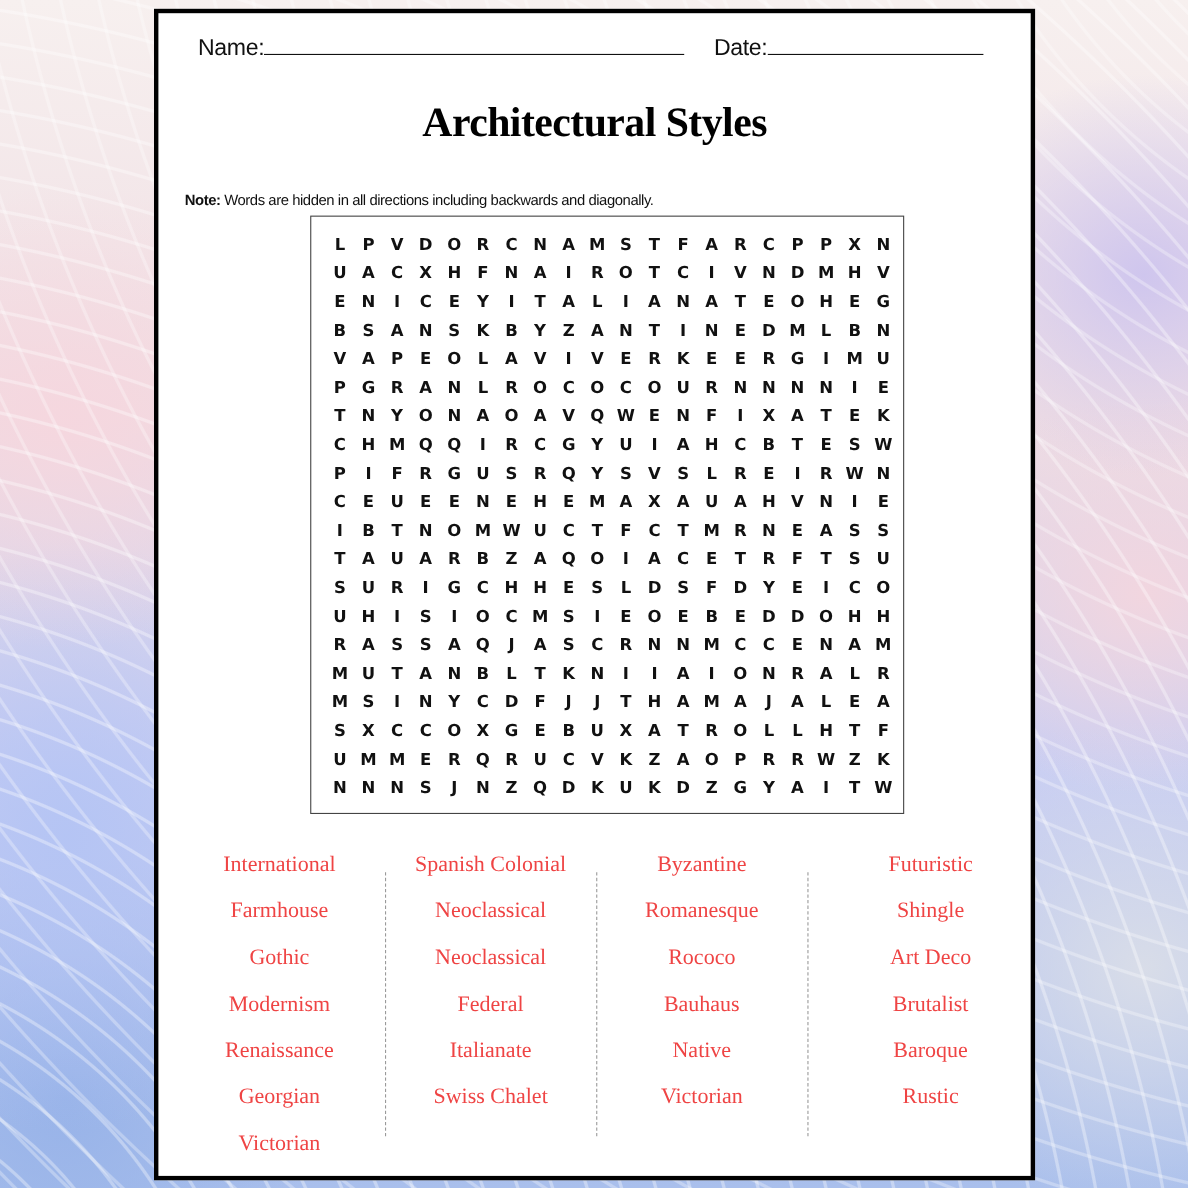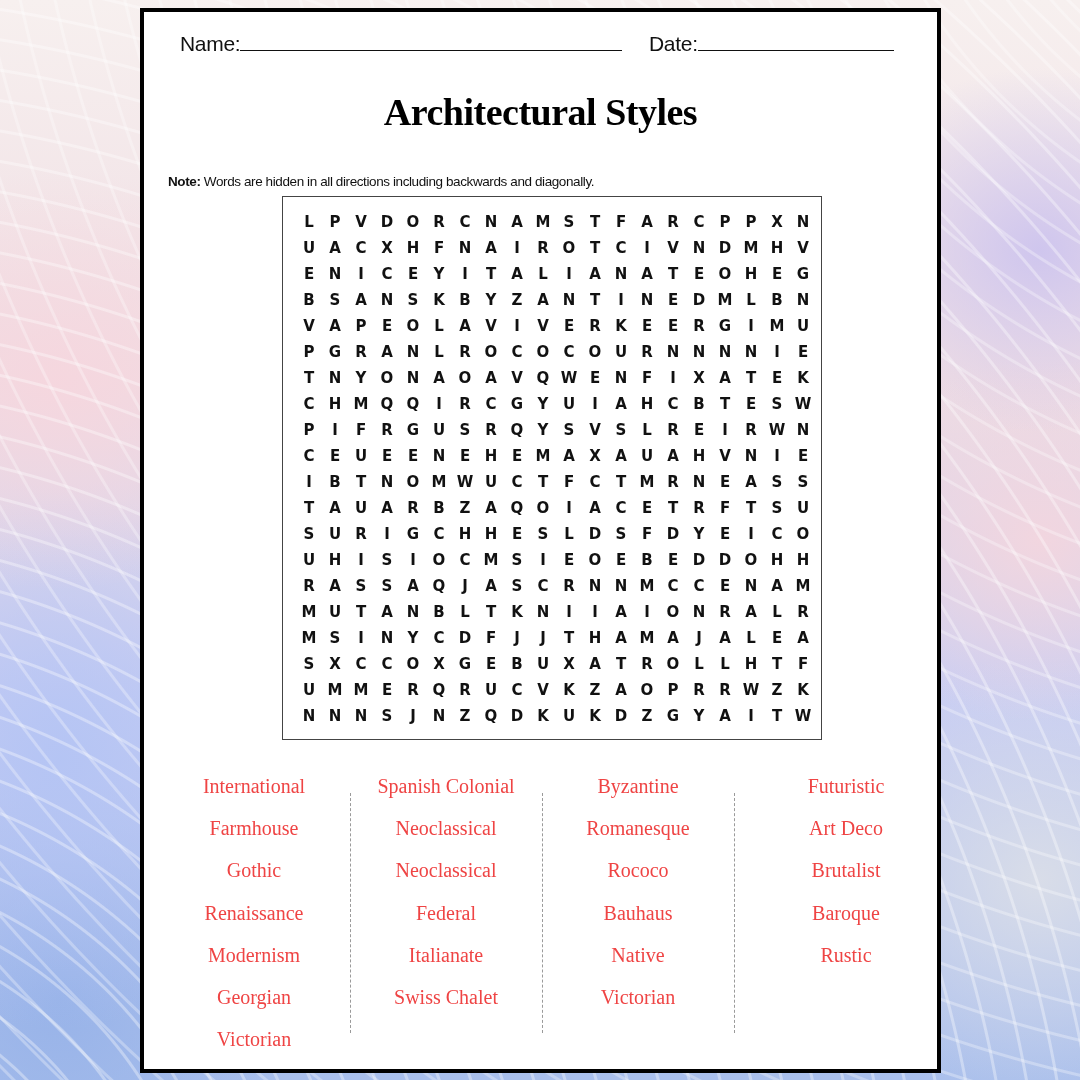--- a/index.html
+++ b/index.html
@@ -504,22 +504,22 @@
   </div>
 
   <div class="words" id="words">
     <div class="divider" style="left:192px"></div>
     <div class="divider" style="left:384px"></div>
     <div class="divider" style="left:576px"></div>
   <div class="col" style="left: 0px;">
         <div class="w">International</div>
         <div class="w">Farmhouse</div>
         <div class="w">Gothic</div>
+        <div class="w">Modernism</div>
         <div class="w">Renaissance</div>
-        <div class="w">Modernism</div>
         <div class="w">Georgian</div>
         <div class="w">Victorian</div>
       </div>
       <div class="col" style="left: 192px;">
         <div class="w">Spanish Colonial</div>
         <div class="w">Neoclassical</div>
         <div class="w">Neoclassical</div>
         <div class="w">Federal</div>
         <div class="w">Italianate</div>
         <div class="w">Swiss Chalet</div>
@@ -527,19 +527,20 @@
       <div class="col" style="left: 384px;">
         <div class="w">Byzantine</div>
         <div class="w">Romanesque</div>
         <div class="w">Rococo</div>
         <div class="w">Bauhaus</div>
         <div class="w">Native</div>
         <div class="w">Victorian</div>
       </div>
       <div class="col" style="left: 592px;">
         <div class="w">Futuristic</div>
+        <div class="w">Shingle</div>
         <div class="w">Art Deco</div>
         <div class="w">Brutalist</div>
         <div class="w">Baroque</div>
         <div class="w">Rustic</div>
       </div>
     </div>
 </div>
 
 </body></html>

